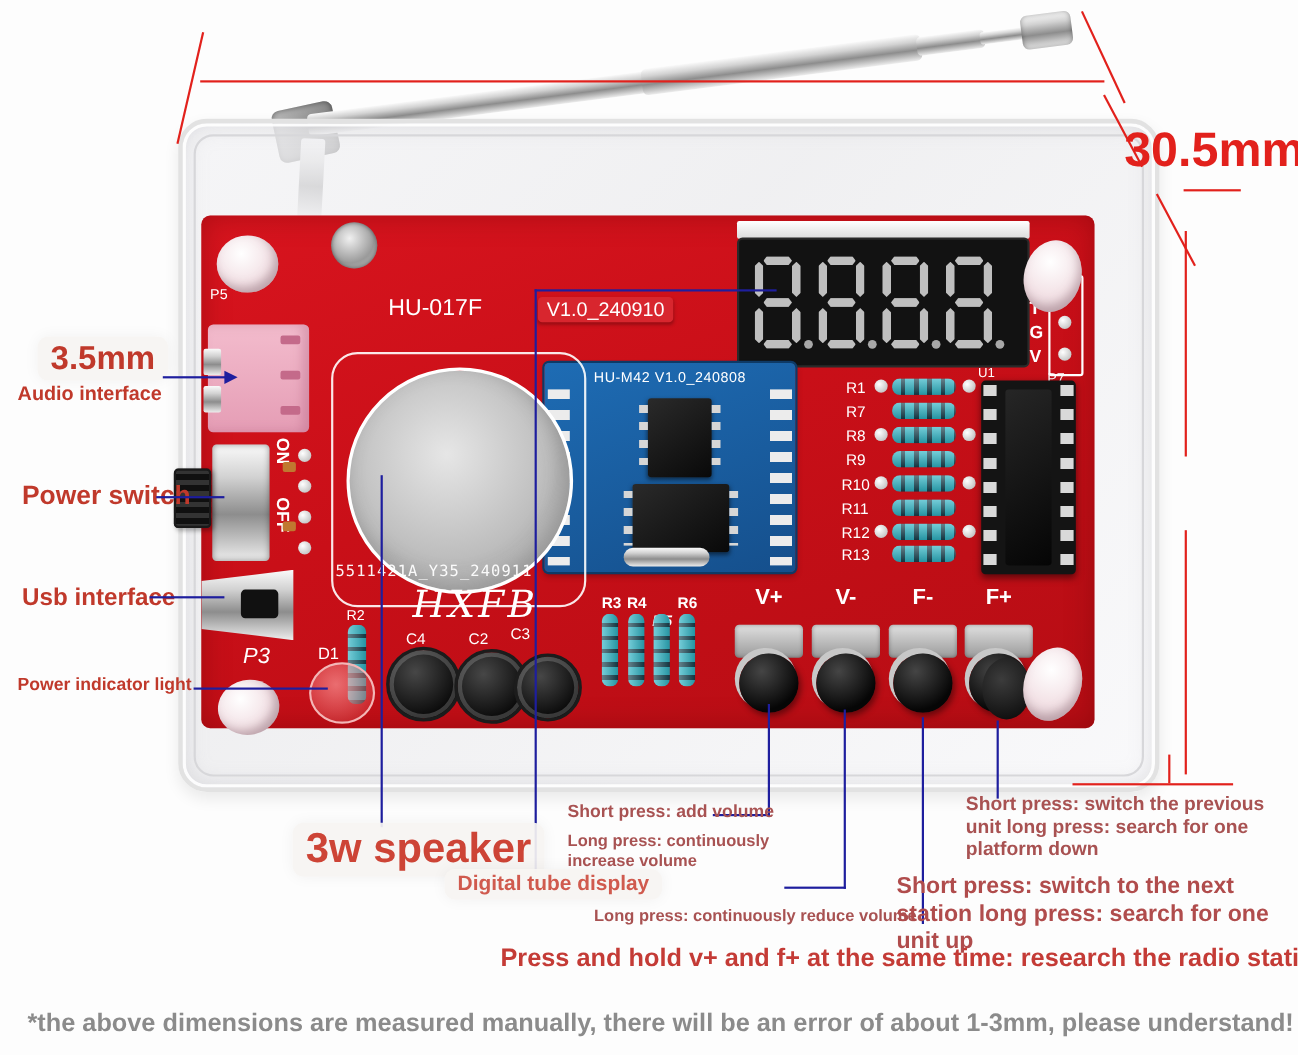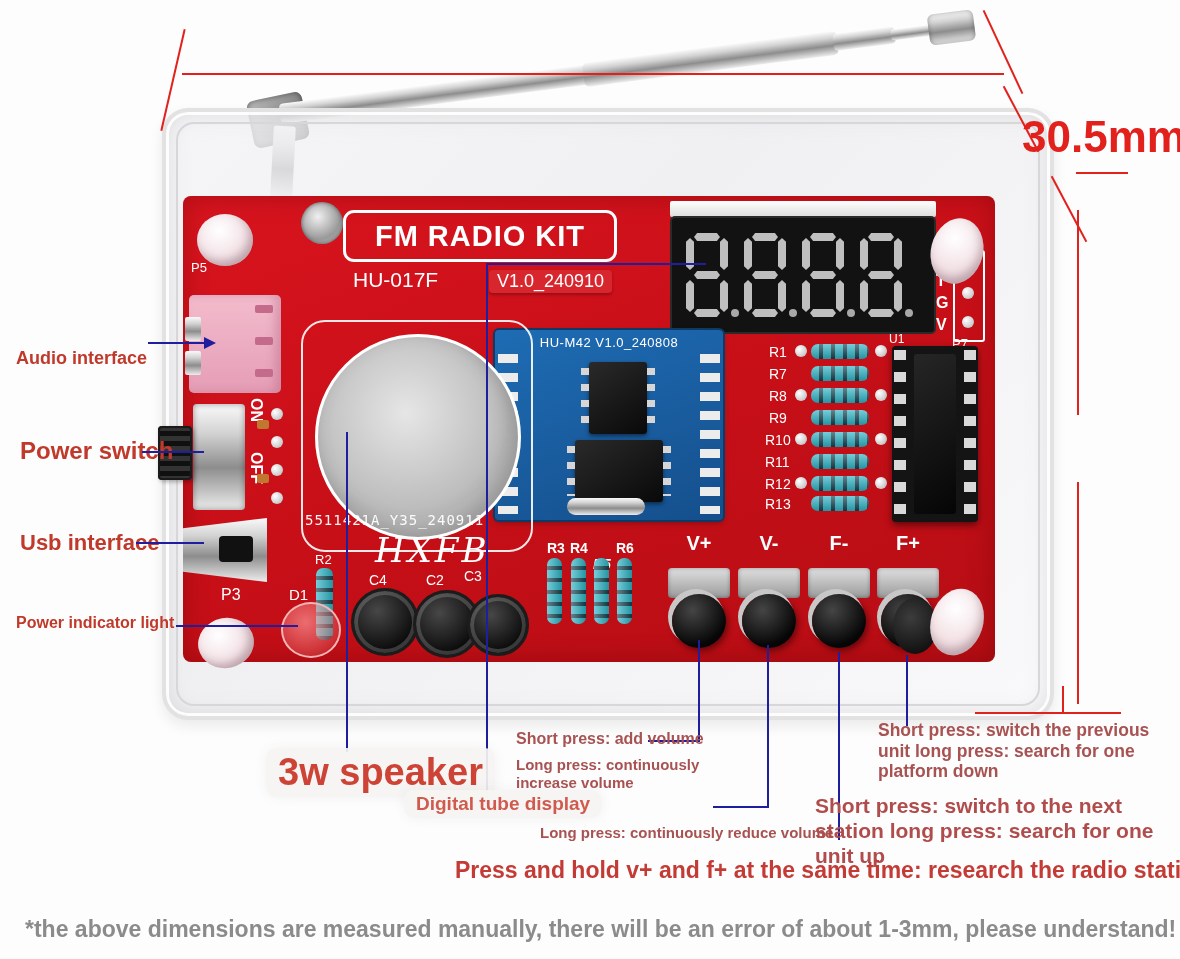--- a/index.html
+++ b/index.html
@@ -89,24 +89,20 @@
 
   <div id="pcb">
 
     <div class="dome" style="left:14px;top:18px;width:56px;height:52px;"></div>
     <div class="silk" style="left:8px;top:64px;font-size:13px;">P5</div>
 
     <div class="abs" style="left:118px;top:6px;width:42px;height:42px;border-radius:50%;
                 background:radial-gradient(circle at 40% 35%,#f0f0f0,#9a9a9a 60%,#c9c9c9);
                 box-shadow:inset 0 0 4px rgba(0,0,0,.5);"></div>
 
-    <div class="abs" style="left:160px;top:14px;width:268px;height:46px;border:3px solid #fff;border-radius:11px;
-                display:flex;align-items:center;justify-content:center;">
-      <span class="silk" style="position:static;font-size:29px;font-weight:bold;letter-spacing:1px;">FM RADIO KIT</span>
-    </div>
     <div class="silk" style="left:170px;top:72px;font-size:21px;">HU-017F</div>
     <div class="silk" style="left:306px;top:74px;font-size:18px;background:#d8262e;border-radius:4px;padding:1px 8px;box-shadow:0 2px 3px rgba(0,0,0,.25);">V1.0_240910</div>
 
     <div id="disp-top"></div>
     <div id="disp">
       <div class="dig" style="left:14px;">
         <div class="sg sh" style="top:2px;"></div>
           <div class="sg sh" style="top:40px;"></div>
           <div class="sg sh" style="bottom:2px;"></div>
         <div class="sg sv" style="left:0;top:7px;"></div>
@@ -190,21 +186,21 @@
     <div class="pad" style="left:88px;top:212px;"></div>
       <div class="pad" style="left:88px;top:240px;"></div>
     <div class="pad" style="left:88px;top:268px;"></div>
       <div class="pad" style="left:88px;top:296px;"></div>
     <div class="abs" style="left:74px;top:224px;width:12px;height:9px;background:#c07830;border-radius:2px;"></div>
     <div class="abs" style="left:74px;top:278px;width:12px;height:9px;background:#c07830;border-radius:2px;"></div>
 
     <div class="abs metal" style="left:0px;top:322px;width:84px;height:64px;clip-path:polygon(0 16%,100% 0,100% 100%,0 84%);">
     </div>
     <div class="abs" style="left:36px;top:340px;width:34px;height:26px;background:#111;border-radius:4px;"></div>
-    <div class="silk" style="left:38px;top:390px;font-size:16px;">P3</div>
+    <div class="silk" style="left:38px;top:390px;font-size:20px;font-style:italic;">P3</div>
 
     <div class="silk-box" style="left:118px;top:124px;width:228px;height:228px;border-radius:24px;"></div>
     <div class="abs" style="left:132px;top:138px;width:200px;height:200px;border-radius:50%;border:3px solid #fff;
                 background:radial-gradient(circle at 44% 38%,#e6e6e6,#b9b9b9 62%,#d4d4d4);
                 box-shadow:inset -6px -8px 18px rgba(70,70,70,.35);"></div>
 
     <div class="silk" style="left:122px;top:316px;font-size:14px;font-family:'DejaVu Sans Mono',monospace;letter-spacing:1px;opacity:.95;">5511421A_Y35_240911</div>
     <div class="silk" style="left:192px;top:334px;font-size:34px;font-style:italic;font-family:'DejaVu Serif',serif;letter-spacing:3px;">HXFB</div>
 
     <div class="silk" style="left:132px;top:356px;font-size:13px;">R2</div>
@@ -300,20 +296,21 @@
   <div class="line-red" style="left:1020px;top:82px;width:2px;height:74px;transform:rotate(-28deg);"></div>
   <div class="line-red" style="left:1068px;top:172px;width:2px;height:74px;transform:rotate(-28deg);"></div>
   <div class="line-red" style="left:1076px;top:172px;width:52px;height:2px;"></div>
 
   <div class="line-red" style="left:1077px;top:210px;width:2px;height:205px;"></div>
   <div class="line-red" style="left:1077px;top:482px;width:2px;height:222px;"></div>
 
   <div class="line-red" style="left:975px;top:712px;width:146px;height:2px;"></div>
   <div class="line-red" style="left:1062px;top:686px;width:2px;height:26px;"></div>
 
+  <div class="lbl-red badge" style="left:34px;top:306px;font-size:30px;">3.5mm</div>
   <div class="lbl-red" style="left:16px;top:348px;font-size:18px;">Audio interface</div>
   <div class="line-navy" style="left:148px;top:342px;width:58px;height:2px;"></div>
   <div class="arrow-r" style="left:204px;top:337px;"></div>
 
   <div class="lbl-red" style="left:20px;top:437px;font-size:24px;">Power switch</div>
   <div class="line-navy" style="left:142px;top:451px;width:62px;height:2px;"></div>
 
   <div class="lbl-red" style="left:20px;top:530px;font-size:22px;">Usb interface</div>
   <div class="line-navy" style="left:136px;top:542px;width:68px;height:2px;"></div>
 

